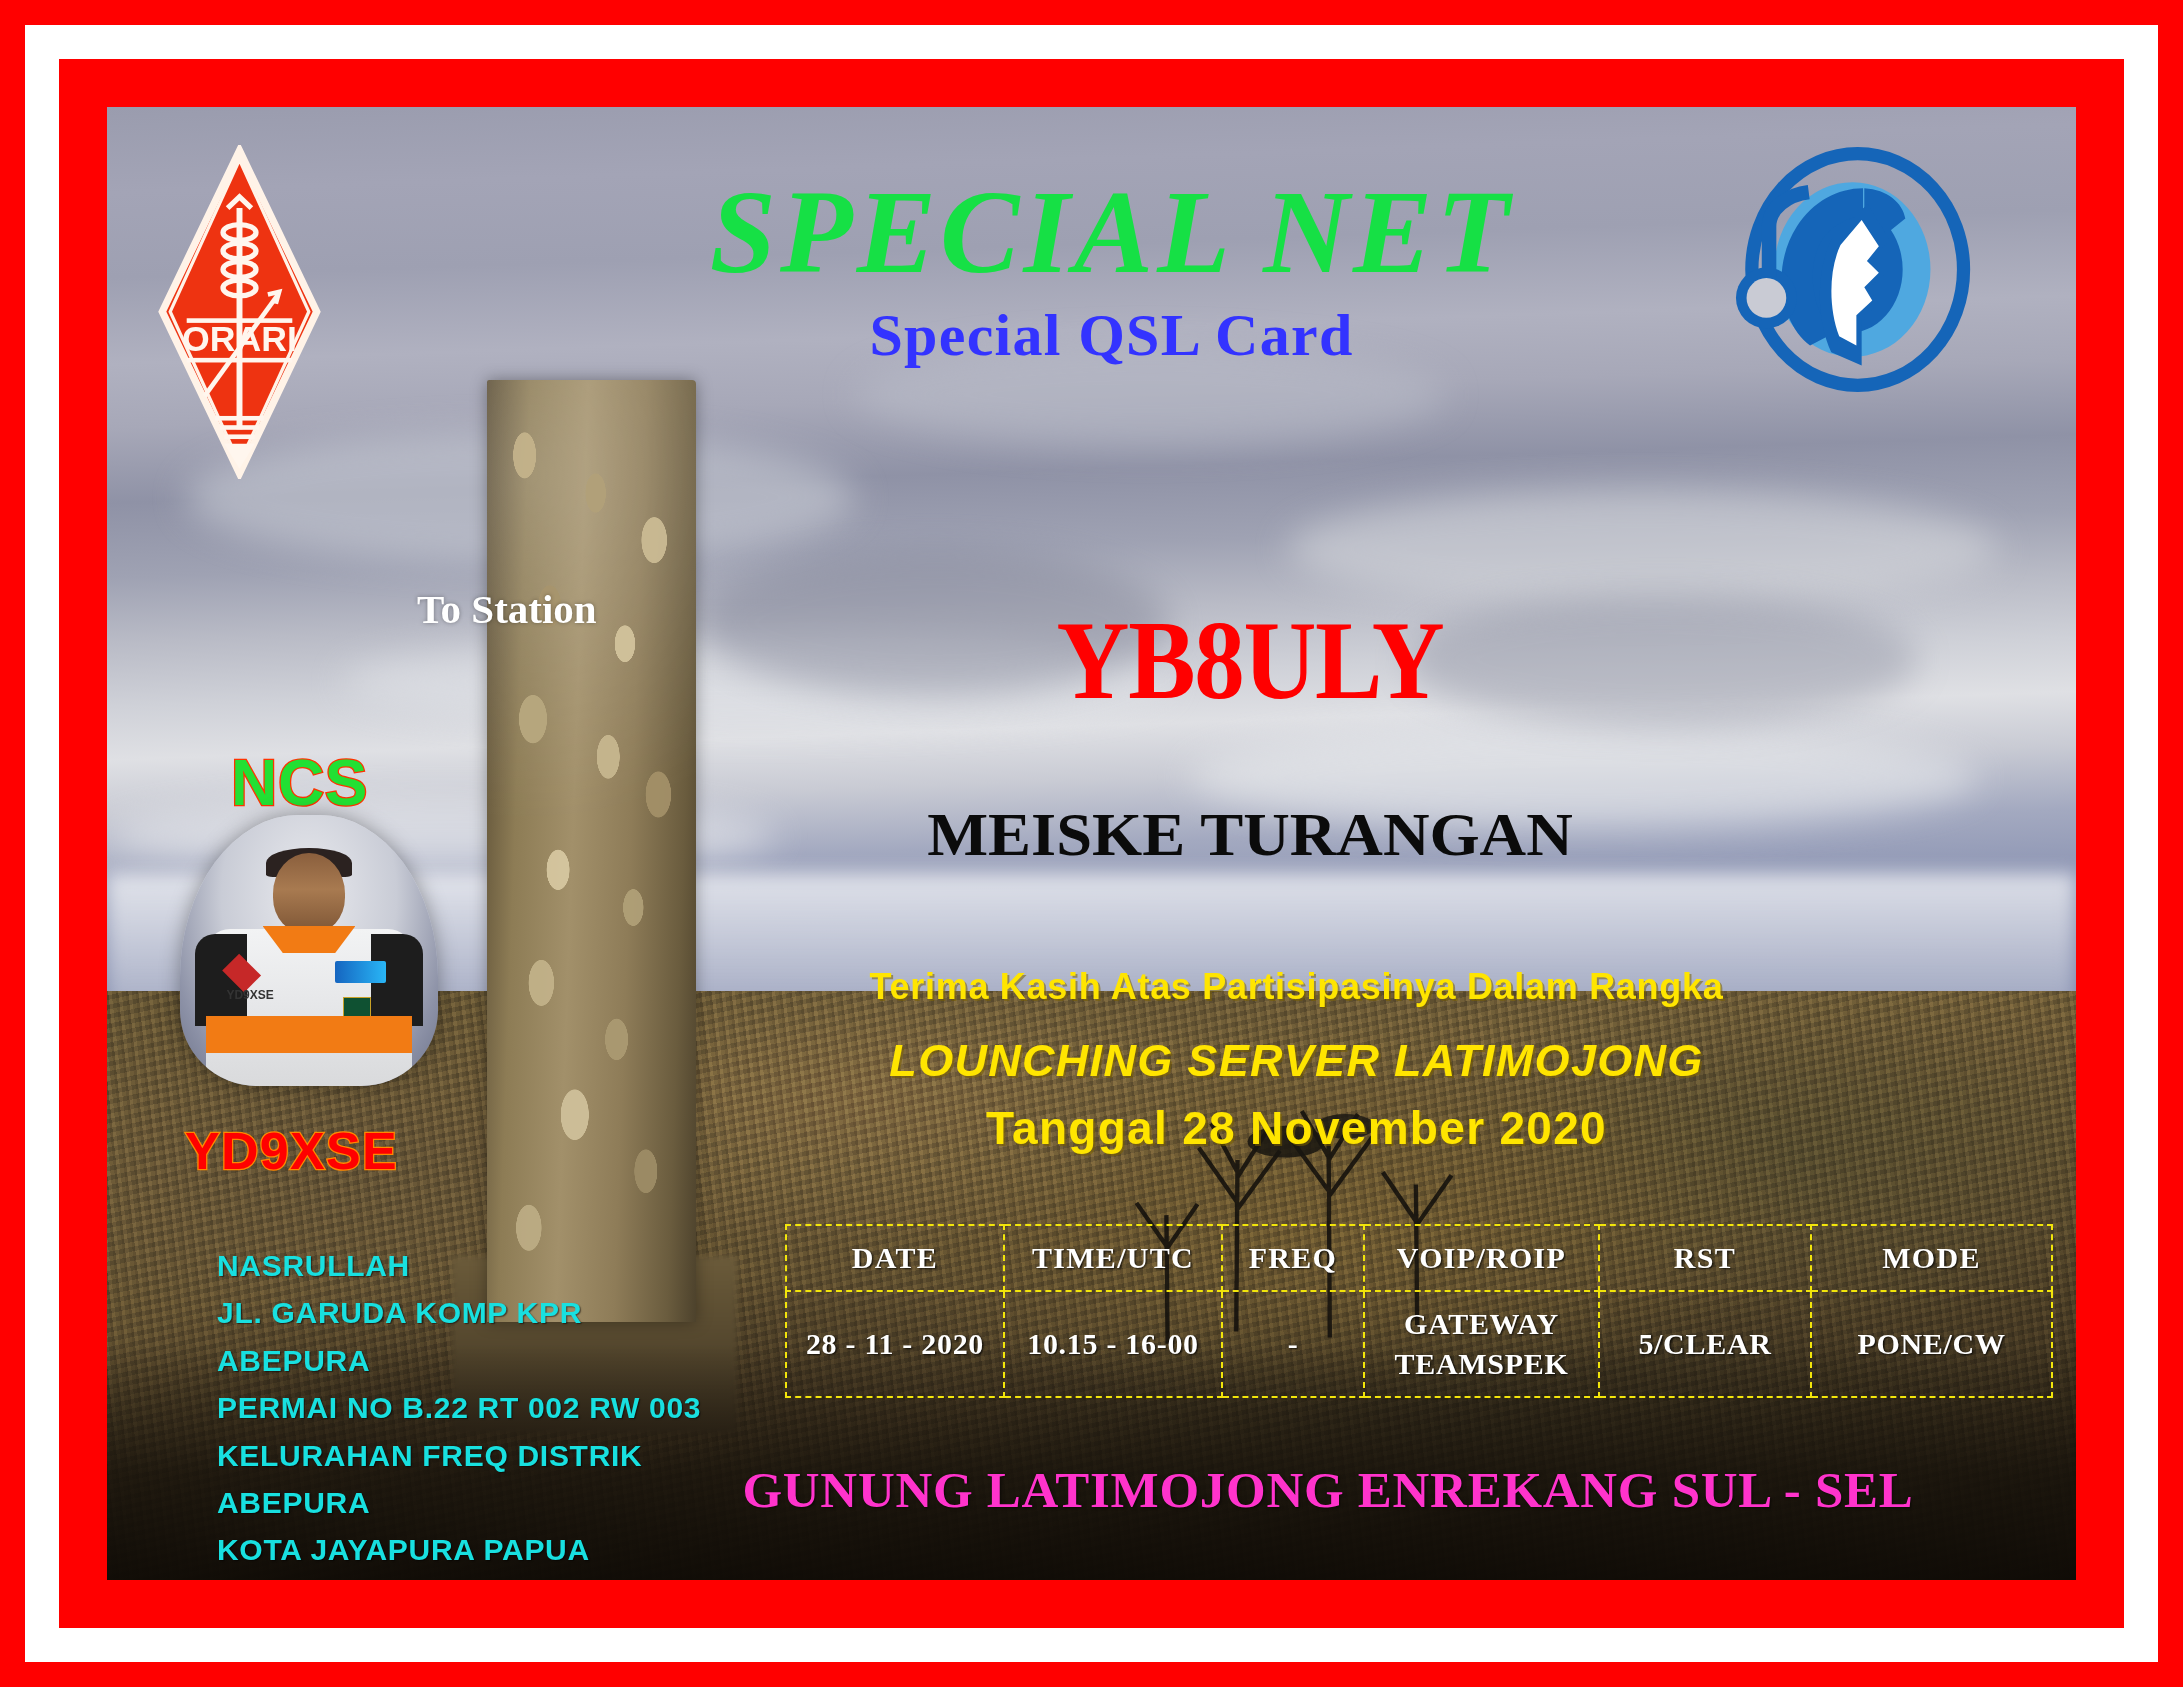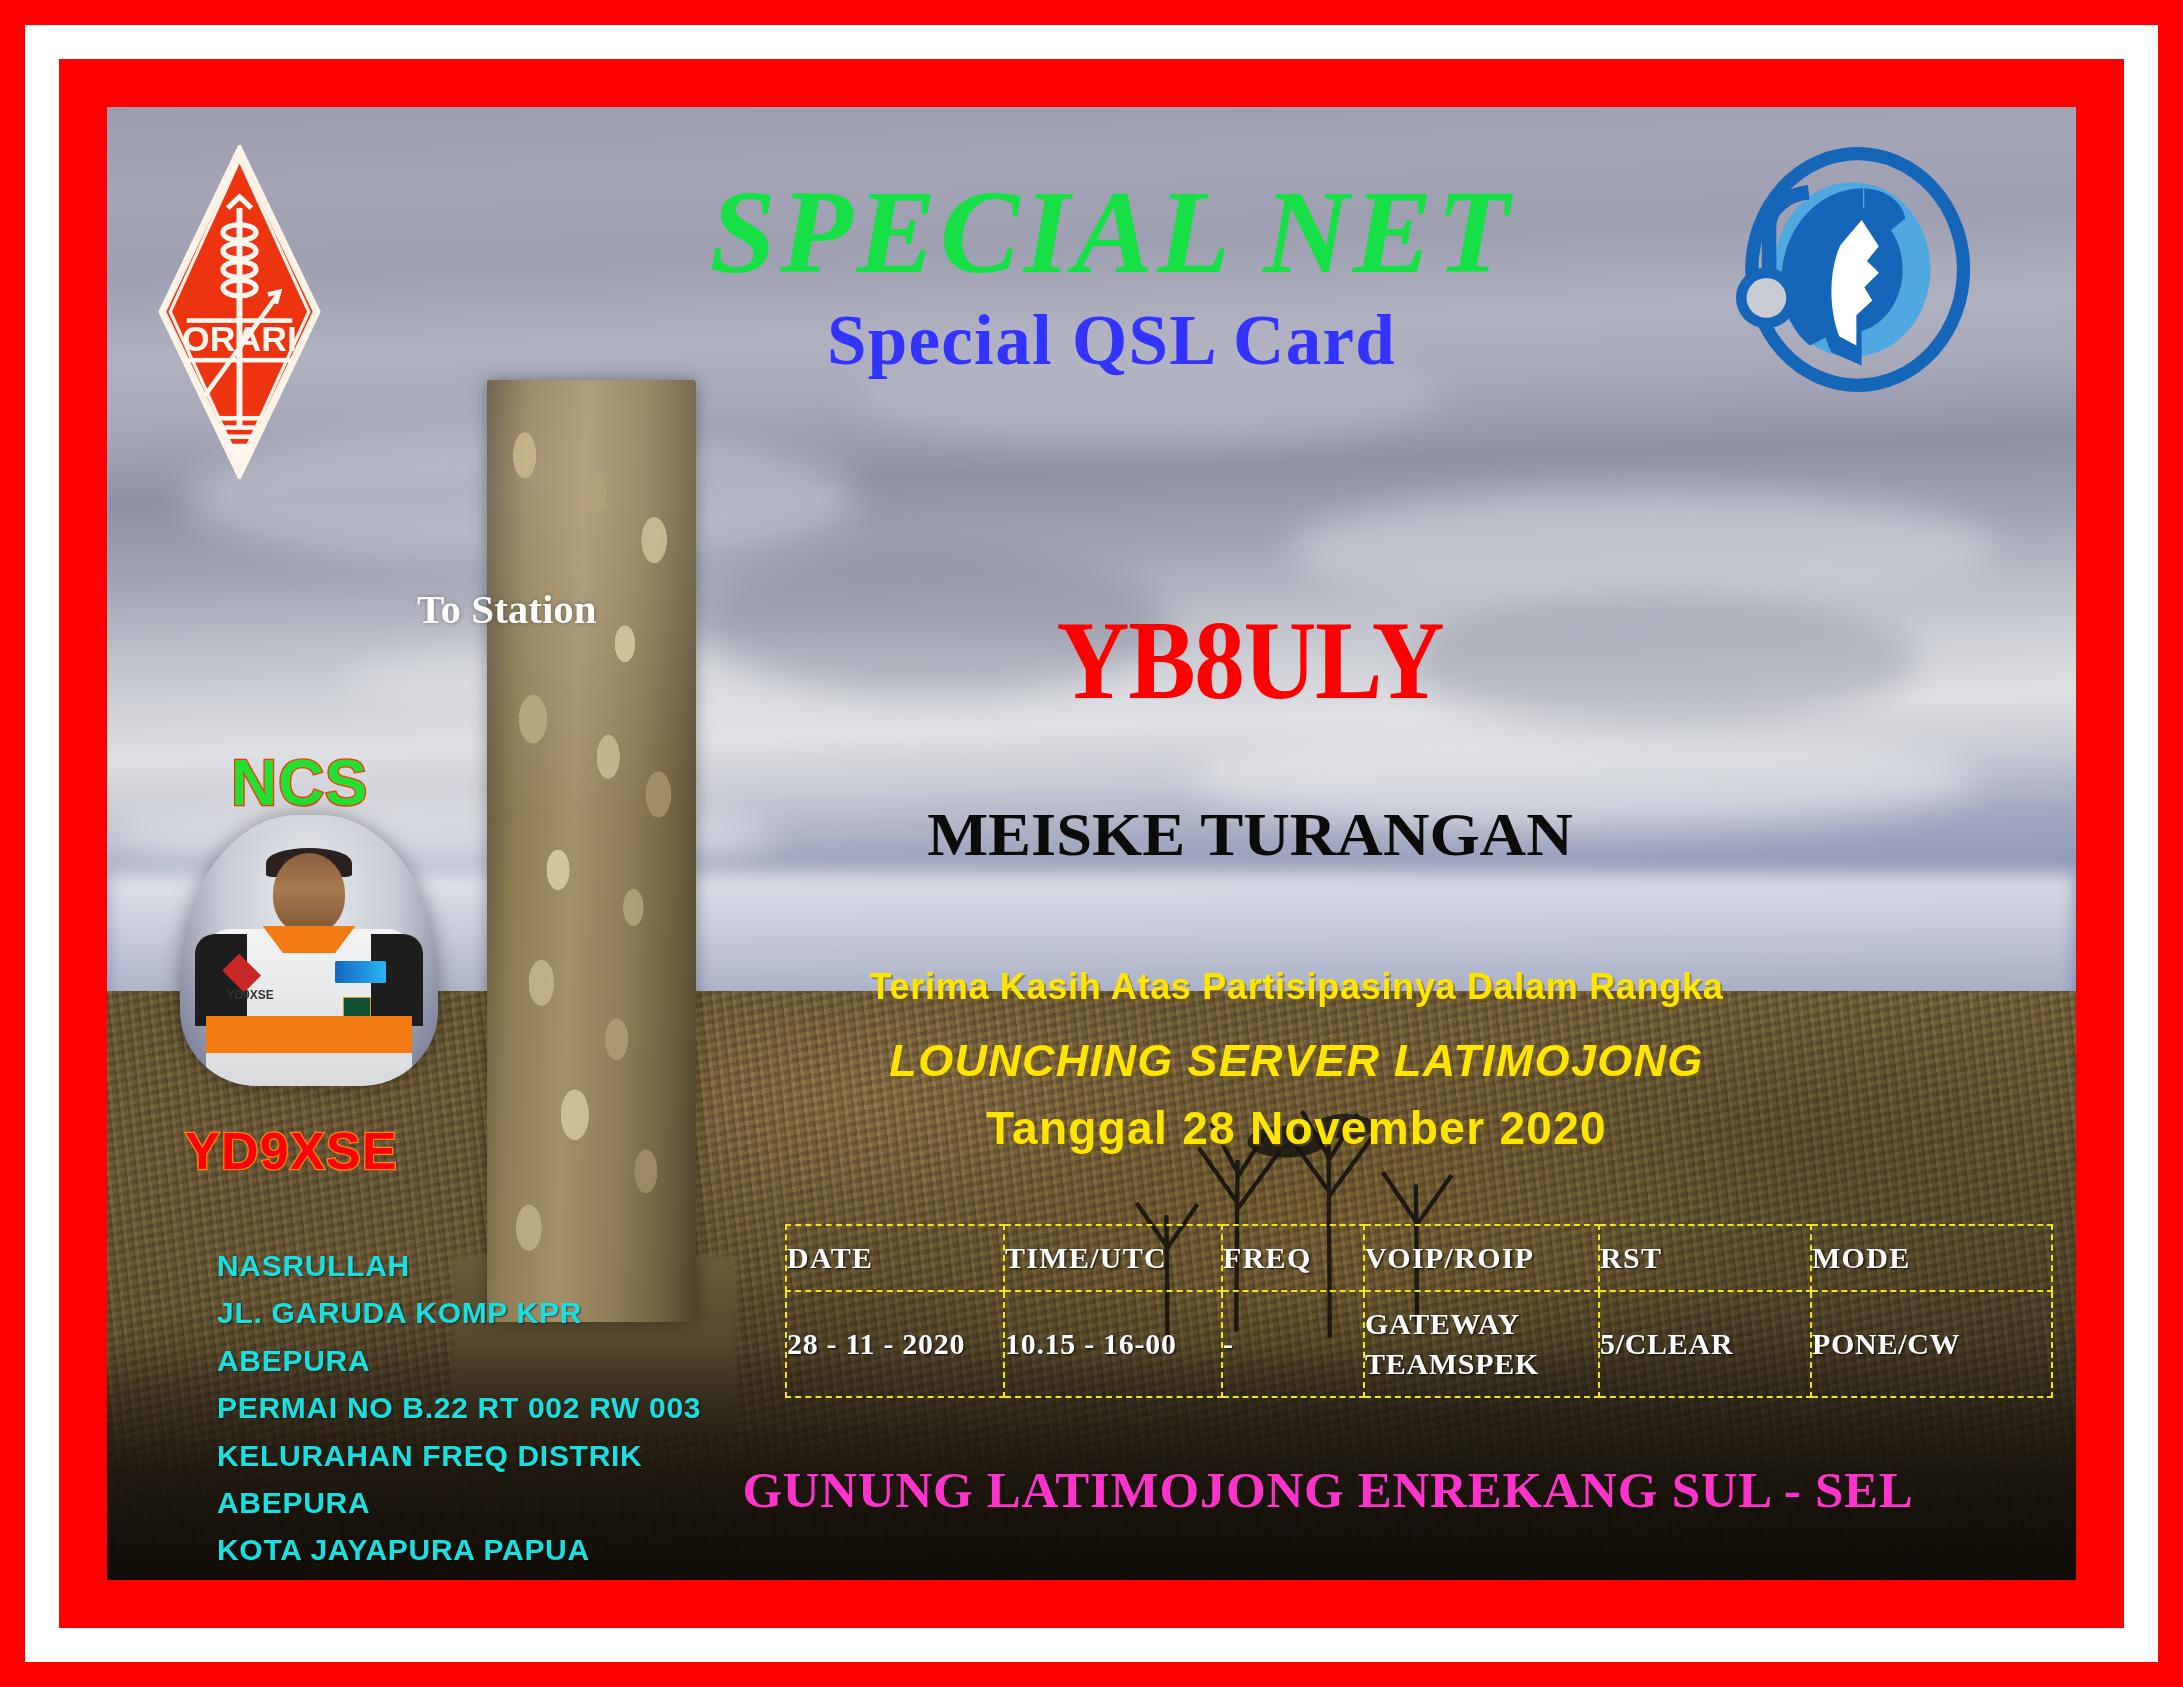--- a/index.html
+++ b/index.html
@@ -154,21 +154,21 @@
     font-size:119px; letter-spacing:4px;
     color:#16E045;
     line-height:1;
     padding-left:40px;
   }
   .title-sub{
     position:absolute; left:0; right:0; top:198px;
     text-align:center;
     font-family:"Liberation Serif", serif;
     font-weight:bold;
-    font-size:71px; letter-spacing:1.3px;
+    font-size:60px; letter-spacing:1.3px;
     color:#3333FF;
     line-height:1;
     padding-left:40px;
   }
 
   .to-station{
     position:absolute; left:310px; top:478px;
     font-family:"Liberation Serif", serif;
     font-weight:bold; font-size:41px;
     color:#FFFFFF;
@@ -306,21 +306,21 @@
   .address div{ white-space:nowrap; }
 
   
   .qso-table{
     position:absolute; left:678px; top:1117px; width:1267px;
     border-collapse:collapse;
     table-layout:fixed;
   }
   .qso-table td{
     border:2px dashed #F2E50A;
-    text-align:left; vertical-align:middle;
+    text-align:center; vertical-align:middle;
     color:#FFFFFF;
     font-family:"Liberation Serif", serif;
     font-weight:bold;
     text-shadow:1.3px 1.3px 2px rgba(0,0,0,.75);
   }
   .qso-table thead td{
     height:66px;
     font-size:30px; letter-spacing:1.3px;
   }
   .qso-table tbody td{

